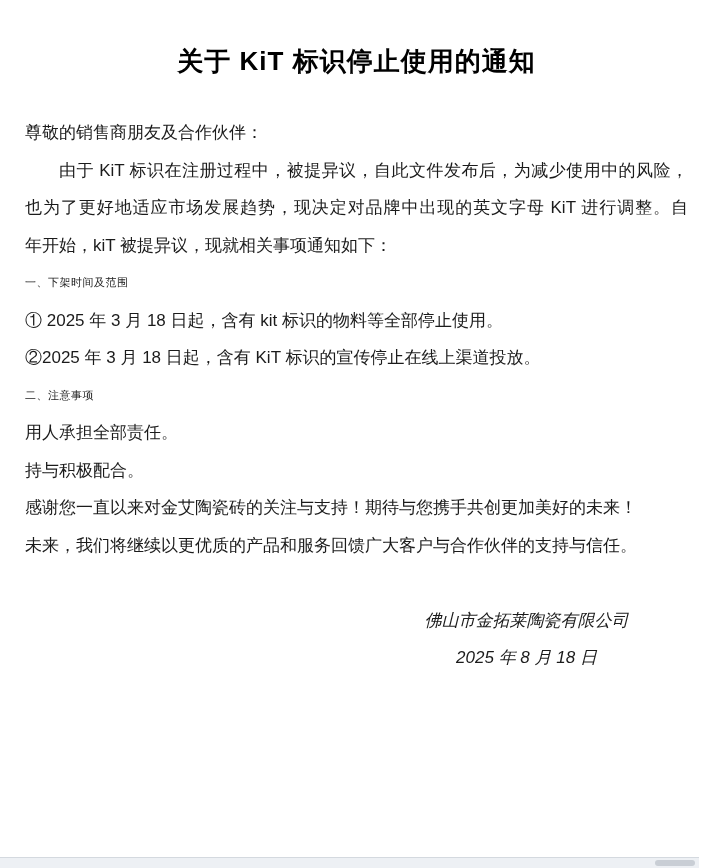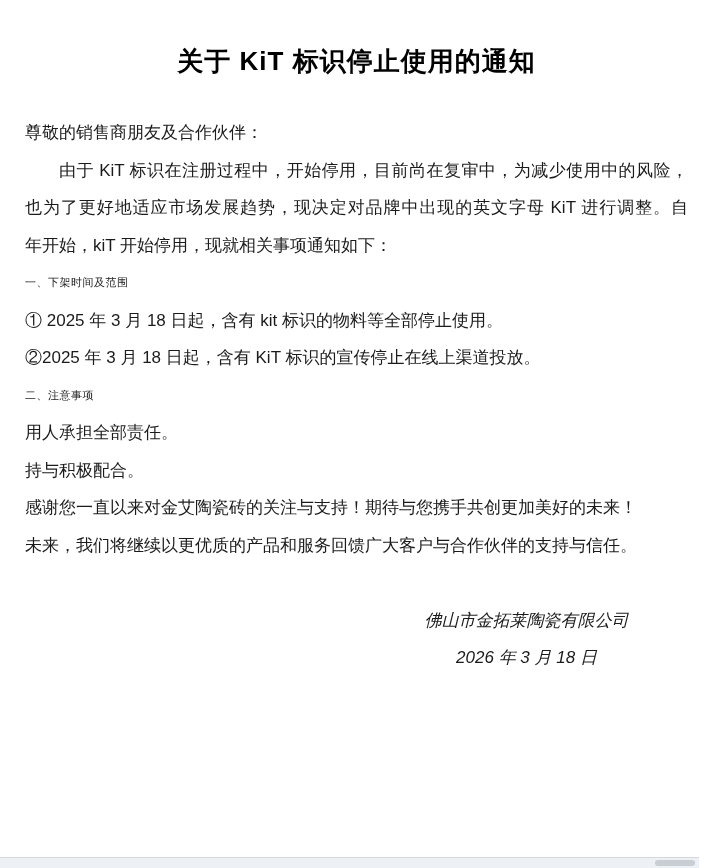--- a/index.html
+++ b/index.html
@@ -78,38 +78,38 @@
 <body>
 
 <div class="page">
   <div class="doc">
 
     <div class="title">关于 KiT 标识停止使用的通知</div>
 
     <div class="lines">
       <div class="line">尊敬的销售商朋友及合作伙伴：</div>
 
-      <div class="line fill indent">由于 KiT 标识在注册过程中，开始停用，目前尚在复审中，为减少使用中的风险，</div>
+      <div class="line fill indent">由于 KiT 标识在注册过程中，被提异议，自此文件发布后，为减少使用中的风险，</div>
       <div class="line fill">也为了更好地适应市场发展趋势，现决定对品牌中出现的英文字母 KiT 进行调整。自 2025</div>
-      <div class="line">年开始，kiT 开始停用，现就相关事项通知如下：</div>
+      <div class="line">年开始，kiT 被提异议，现就相关事项通知如下：</div>
 
       <div class="line bold">一、下架时间及范围</div>
       <div class="line">① 2025 年 3 月 18 日起，含有 kit 标识的物料等全部停止使用。</div>
       <div class="line">②2025 年 3 月 18 日起，含有 KiT 标识的宣传停止在线上渠道投放。</div>
 
       <div class="line bold">二、注意事项</div>
       <div class="line">用人承担全部责任。</div>
       <div class="line">持与积极配合。</div>
       <div class="line">感谢您一直以来对金艾陶瓷砖的关注与支持！期待与您携手共创更加美好的未来！</div>
       <div class="line">未来，我们将继续以更优质的产品和服务回馈广大客户与合作伙伴的支持与信任。</div>
 
       <div class="line"></div>
 
       <div class="line sig">佛山市金拓莱陶瓷有限公司</div>
-      <div class="line sig">2026 年 3 月 18 日</div>
+      <div class="line sig">2025 年 8 月 18 日</div>
     </div>
 
   </div>
 
   <div class="statusbar">
     <div class="thumb"></div>
   </div>
 </div>
 
 </body></html>

